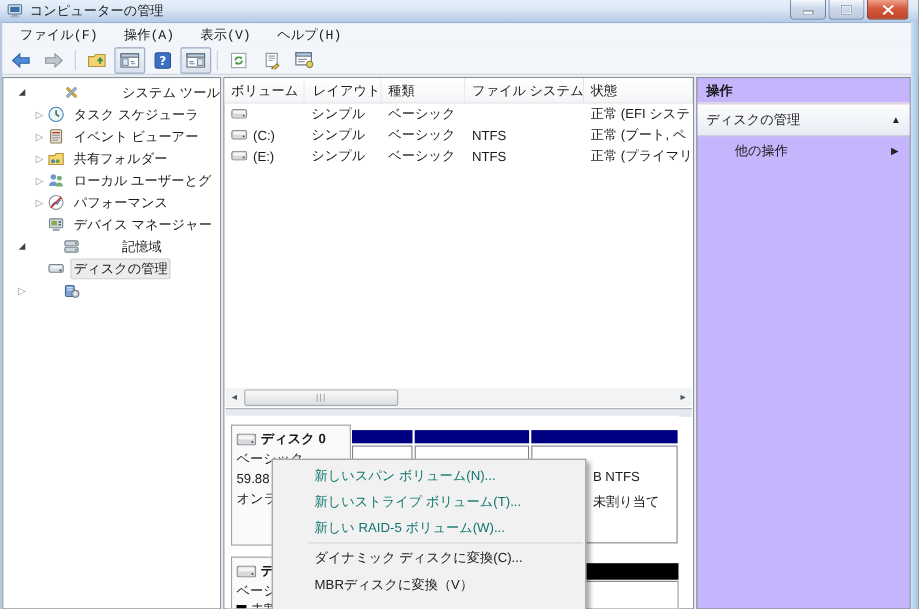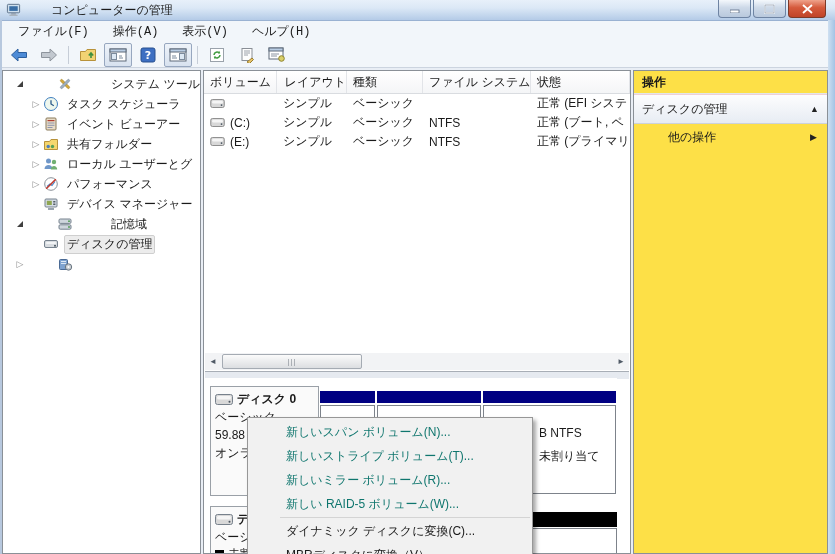--- a/index.html
+++ b/index.html
@@ -6,21 +6,21 @@
   .window{
     position:relative;width:835px;height:554px;overflow:hidden;
     background:#e9eef5;font-family:"Liberation Sans","DejaVu Sans",sans-serif;
     font-size:12px;color:#1a1a1a;
   }
   
   .titlebar{position:absolute;left:0;top:0;width:835px;height:20px;
     background:linear-gradient(#e7f0fa,#dbe8f6 40%,#b4cbe7);
     border-bottom:1px solid #9ab2d2;display:flex;align-items:center;}
   .titlebar .appicon{margin:1px 6px 0 6px;}
-  .title-text{color:#1c1c1c;margin-left:24px;}
+  .title-text{color:#1c1c1c;}
   .winbtns{position:absolute;left:716px;top:0;display:flex;}
   .wbtn{width:31px;height:17px;border:1px solid #6e84a3;border-top:none;
     border-radius:0 0 4px 4px;background:linear-gradient(#f4f8fc,#cdd9e8 45%,#b9c9dd);
     display:flex;align-items:center;justify-content:center;margin-left:2px;}
   .wbtn.close{width:36px;background:linear-gradient(#efa28b,#d55a3c 45%,#c04428);border-color:#7c3a28;}
   
   .menubar{position:absolute;left:0;top:21px;width:835px;height:21px;
     background:#f2f6fa;display:flex;align-items:center;padding-left:6px;box-sizing:border-box;font-family:Liberation Mono, monospace;}
   .menu-item{padding:2px 12px;}
   .toolbar{position:absolute;left:0;top:42px;width:835px;height:26px;
@@ -28,21 +28,21 @@
   .tbtn{width:26px;height:22px;display:flex;align-items:center;justify-content:center;
     border:1px solid transparent;border-radius:2px;margin:0 1px;}
   .tbtn.pressed{border-color:#97a7bf;background:linear-gradient(#eef3f9,#d8e2ef);}
   .tsep{width:1px;height:18px;background:#c6cdd7;margin:0 4px;}
   
   .tree-panel{position:absolute;left:2px;top:70px;width:199px;height:484px;
     background:#fff;border:1px solid #8a9097;box-sizing:border-box;overflow:hidden;padding-top:3px;}
   .main-panel{position:absolute;left:203px;top:70px;width:428px;height:484px;
     background:#fff;border:1px solid #8a9097;box-sizing:border-box;overflow:hidden;}
   .actions-panel{position:absolute;left:633px;top:70px;width:195px;height:484px;
-    background:#fde047;border:1px solid #8a9097;box-sizing:border-box;overflow:hidden;}
+    background:#c4b5fd;border:1px solid #8a9097;box-sizing:border-box;overflow:hidden;}
   .rborder{position:absolute;left:828px;top:20px;width:7px;height:534px;
     background:linear-gradient(90deg,#cfe0f1,#a3c3e4);}
   .lborder{position:absolute;left:0;top:20px;width:2px;height:534px;background:#b7c8de;}
   
   .tree-row{height:20px;display:flex;align-items:center;white-space:nowrap;overflow:hidden;}
   .tree-row.lv0{padding-left:8px;}
   .tree-row.lv1{padding-left:10px;gap:30px;}
   .tree-row.lv2{padding-left:26px;}
   .exp{width:14px;display:inline-flex;justify-content:center;align-items:center;flex:none;}
   .exp .closed{color:#8f8f8f;font-size:9px;}
@@ -444,20 +444,19 @@
       <span class="ap-arrow">▶</span>
     </div>
   </div>
 
   <div class="rborder"></div>
   <div class="lborder"></div>
 
   <div class="context-menu">
     <div class="cm-item disabled">新しいスパン ボリューム(N)...</div>
     <div class="cm-item disabled">新しいストライプ ボリューム(T)...</div>
-    <div class="cm-item disabled">新しいミラー ボリューム(R)...</div>
     <div class="cm-item disabled">新しい RAID-5 ボリューム(W)...</div>
     <div class="cm-sep"></div>
     <div class="cm-item">ダイナミック ディスクに変換(C)...</div>
     <div class="cm-item">MBRディスクに変換（V）</div>
   </div>
 
 </div>
 
 </body></html>

